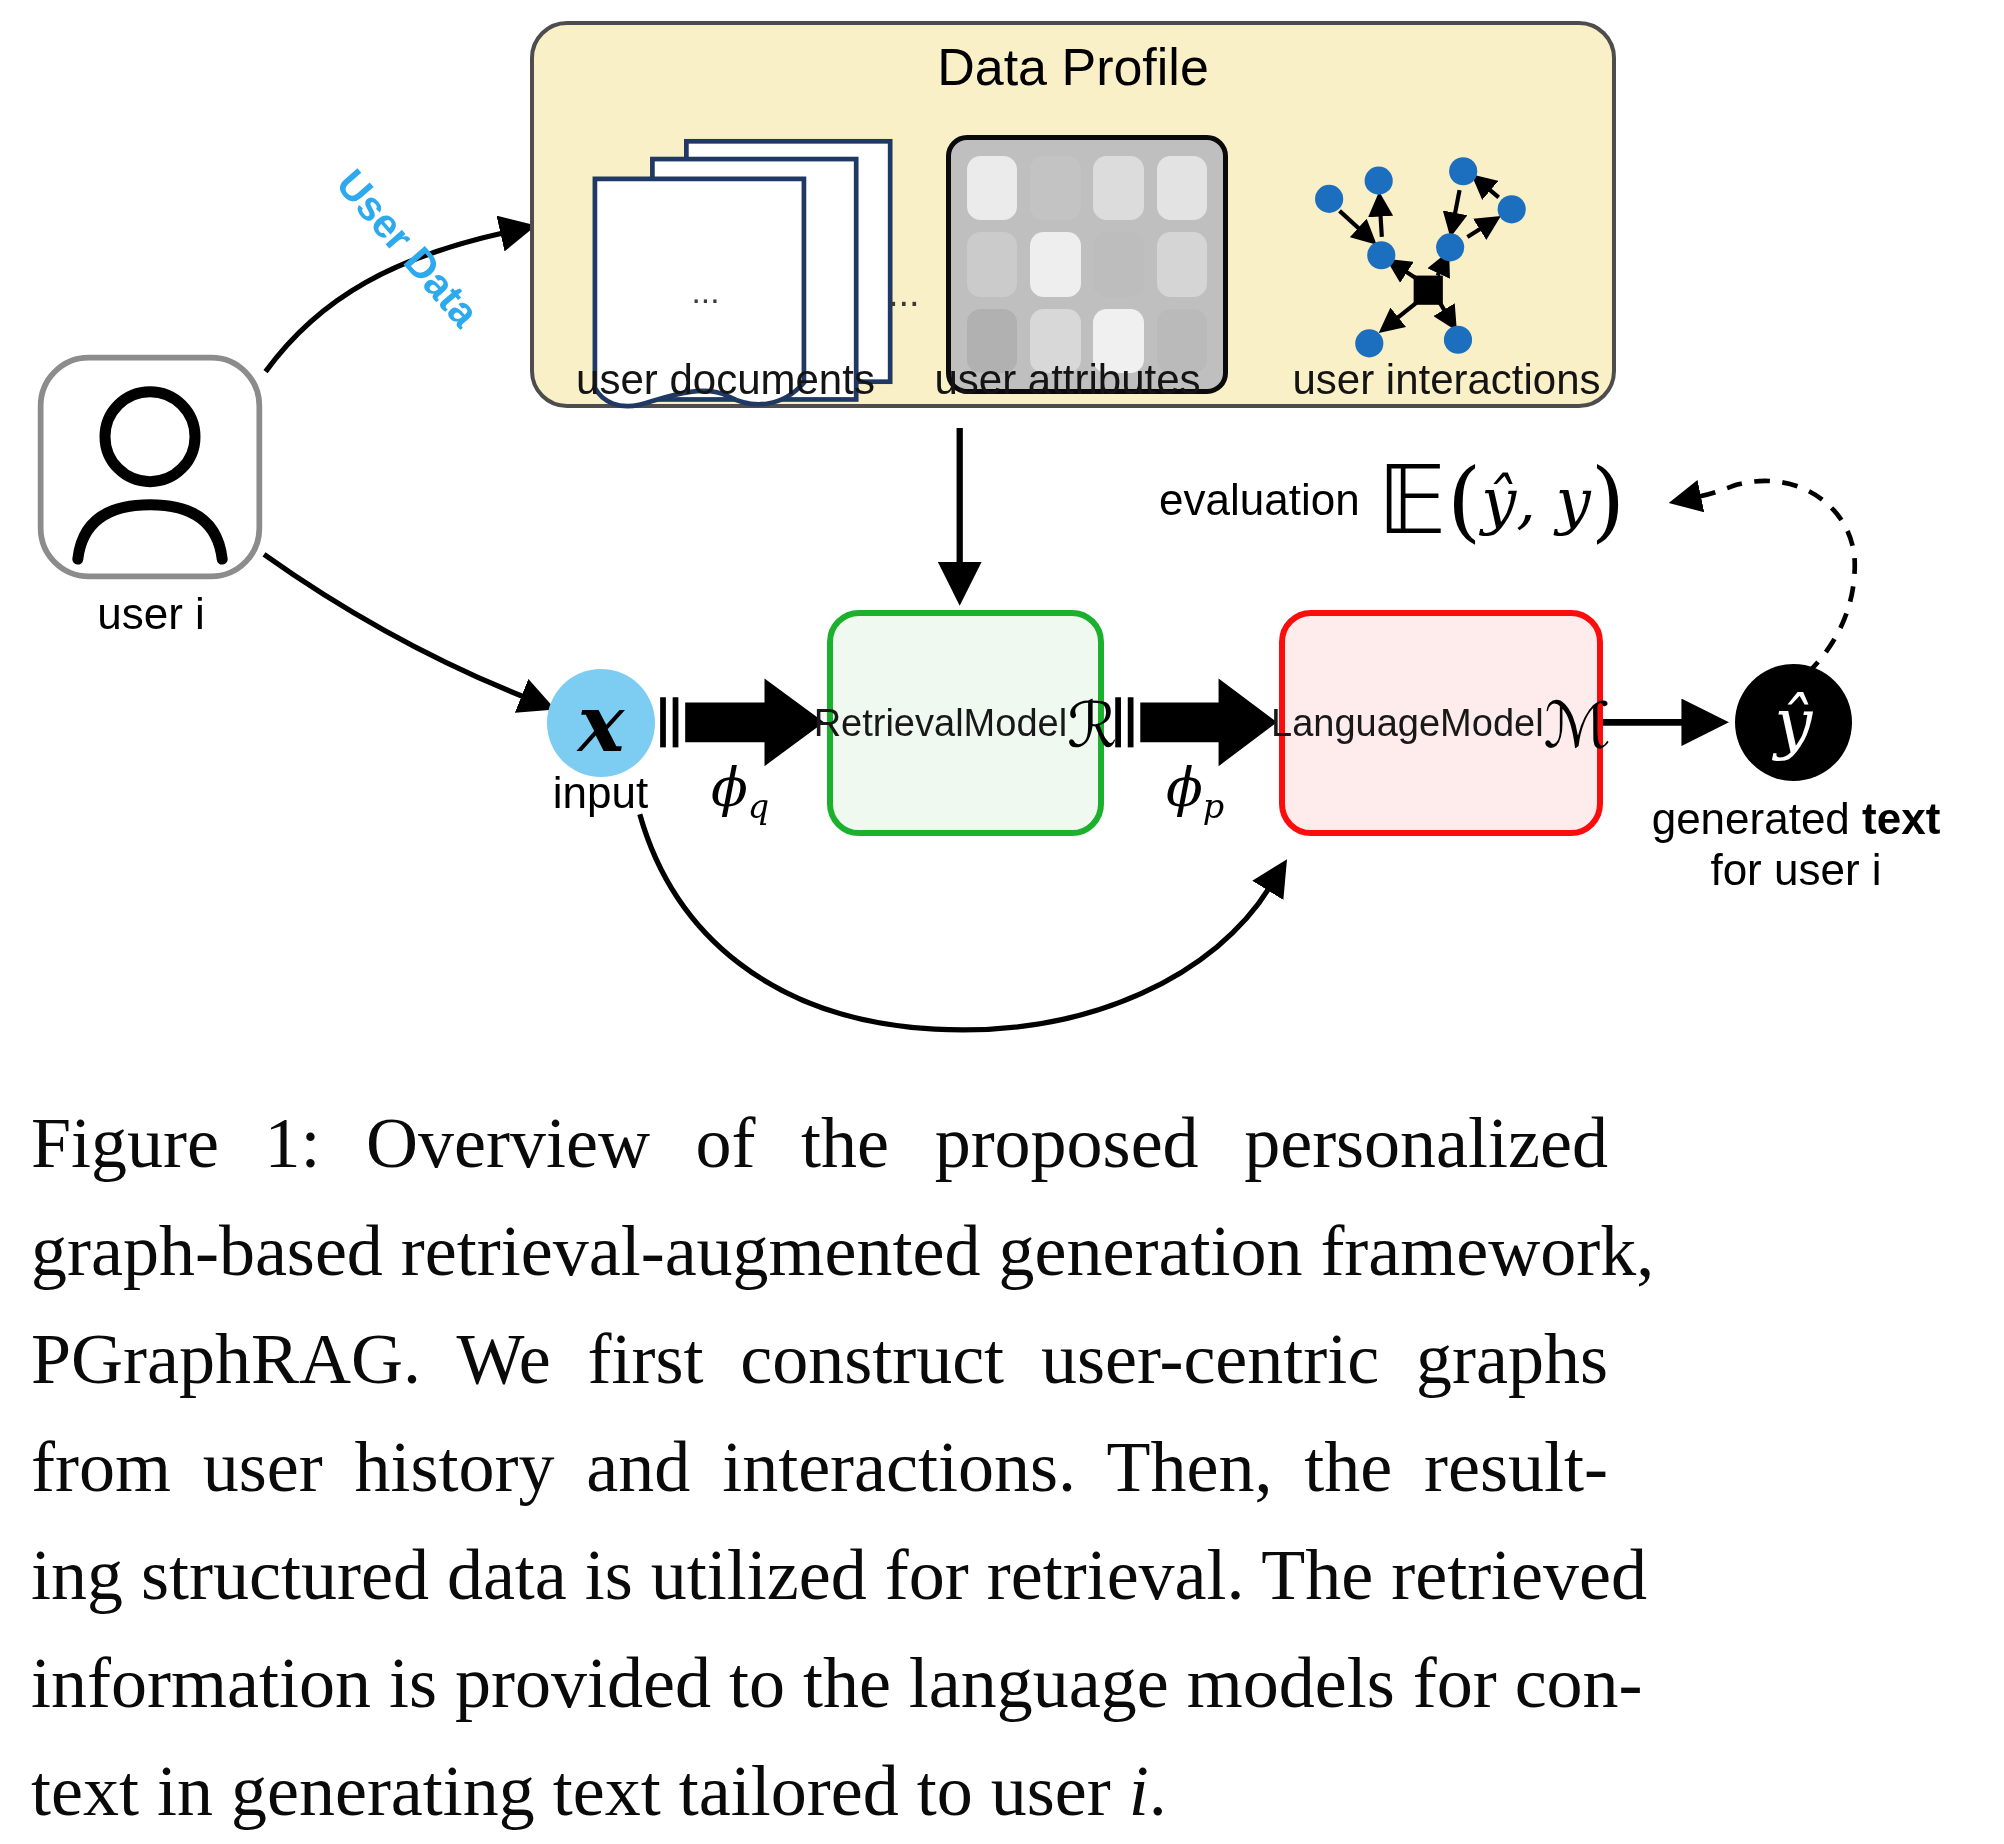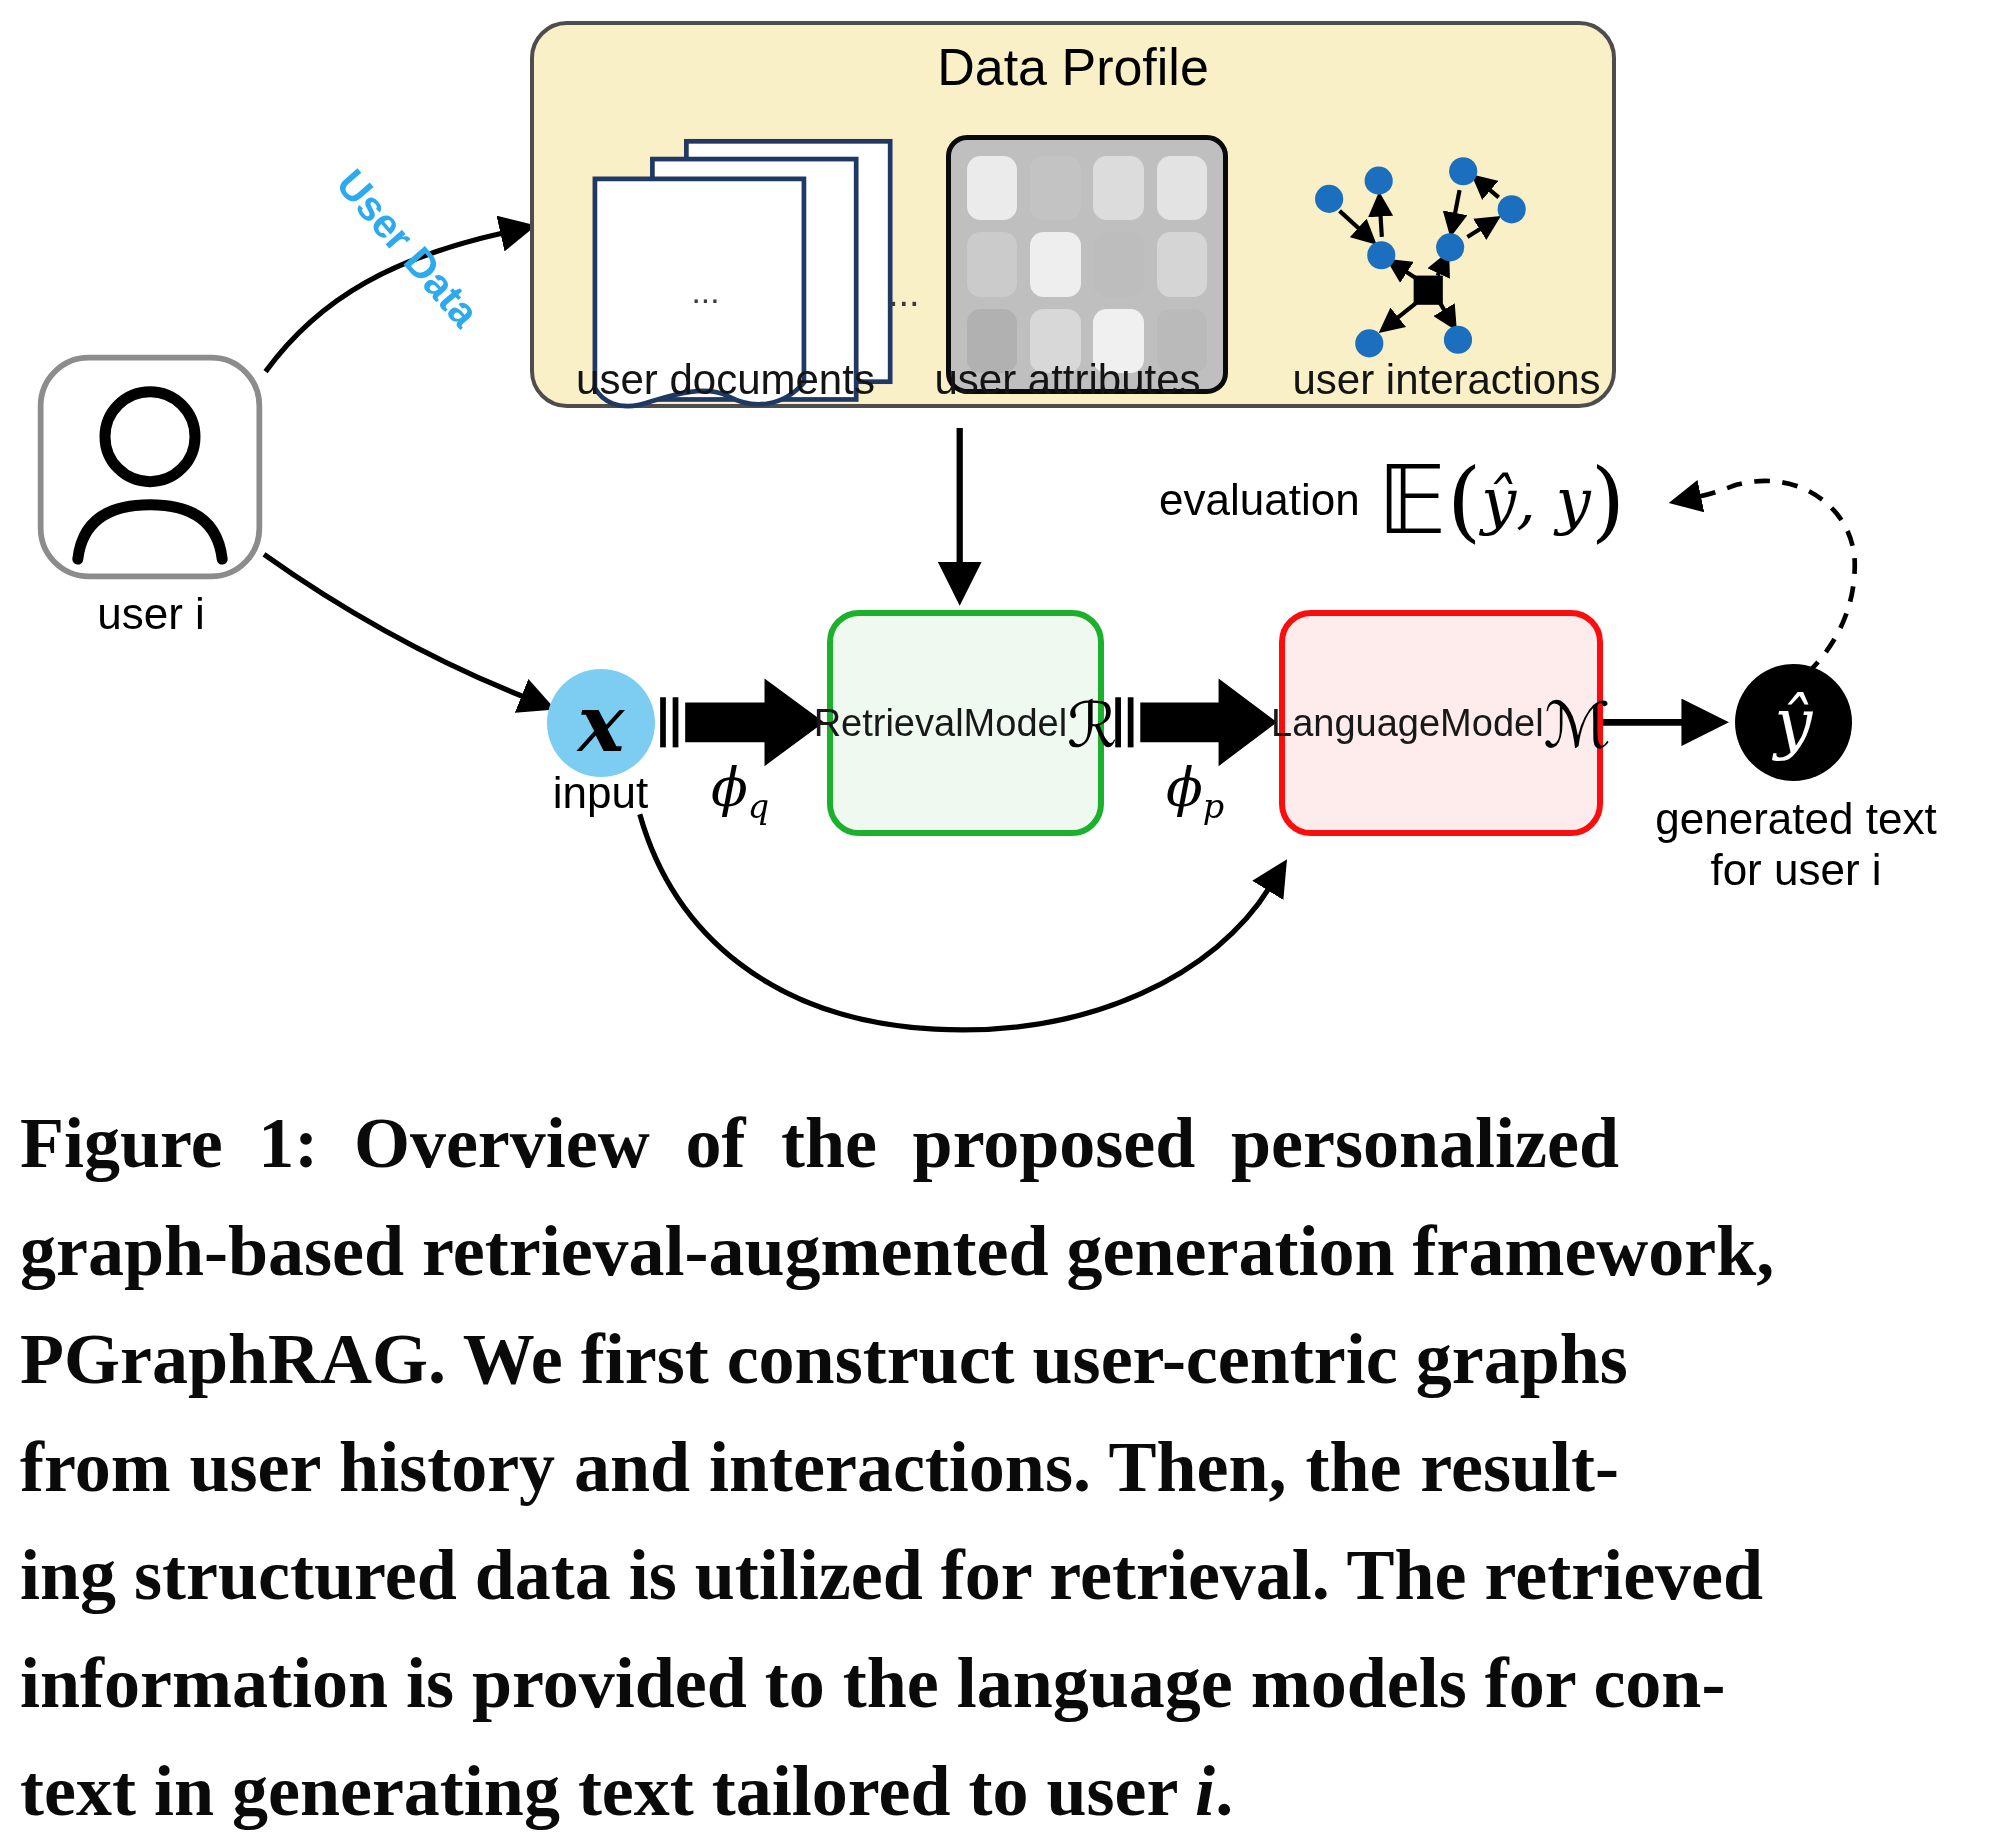--- a/index.html
+++ b/index.html
@@ -49,32 +49,32 @@
   .model-box{width:277px;height:226px;border-radius:32px;box-sizing:border-box;display:flex;
     flex-direction:row;align-items:center;justify-content:center;z-index:2;}
   #retrieval-box{left:827px;top:610px;background:#f0f9ef;border:6.3px solid #1cb12c;}
   #language-box{left:1279px;top:610px;width:324px;background:#fdeceb;border:6.3px solid #fa0d0d;}
   .model-line{font-size:38px;line-height:48px;color:#181818;}
   .model-symbol{font-family:"DejaVu Sans","DejaVu Serif",serif;font-size:63px;line-height:78px;margin-top:5.2px;}
   #output-node{left:1735px;top:664px;width:117px;height:117px;border-radius:50%;background:#000;
     display:flex;align-items:center;justify-content:center;z-index:2;}
   #output-symbol{font-family:"DejaVu Serif",serif;font-style:italic;font-size:67px;color:#fff;}
   #generated-label{left:1629px;top:793px;width:334px;text-align:center;font-size:44px;line-height:51px;z-index:2;}
-  #generated-label .bold{font-weight:400;}
+  #generated-label .bold{font-weight:700;}
 
   
   #evaluation{left:1159px;top:445px;width:553px;display:flex;align-items:center;z-index:2;}
   #evaluation .eval-word{font-size:44px;margin-right:18px;}
   #evaluation .bb{font-family:"DejaVu Sans",sans-serif;font-size:95px;}
   #evaluation .args{font-family:"DejaVu Serif",serif;font-style:italic;font-size:62px;}
   #evaluation .par{font-family:"DejaVu Serif",serif;font-size:88px;}
 
   
-  #caption{left:0;top:1089px;width:1639px;padding:0 20px;box-sizing:border-box;
-    font-family:"Liberation Serif",serif;font-size:72px;line-height:108px;color:#0a0a0a;z-index:2;font-weight:bold;}
+  #caption{left:0;top:1089px;width:1639px;padding:0 31px;box-sizing:border-box;
+    font-family:"Liberation Serif",serif;font-size:72px;line-height:108px;color:#0a0a0a;z-index:2;}
   .cap-line{text-align:justify;text-align-last:justify;white-space:nowrap;}
   .cap-last{text-align:left;}
   .cap-last .it{font-style:italic;}
 </style>
 </head>
 <body>
 
 <div id="canvas">
 
   <svg id="arrow-overlay" viewBox="0 0 3840 2100" xmlns="http://www.w3.org/2000/svg">

